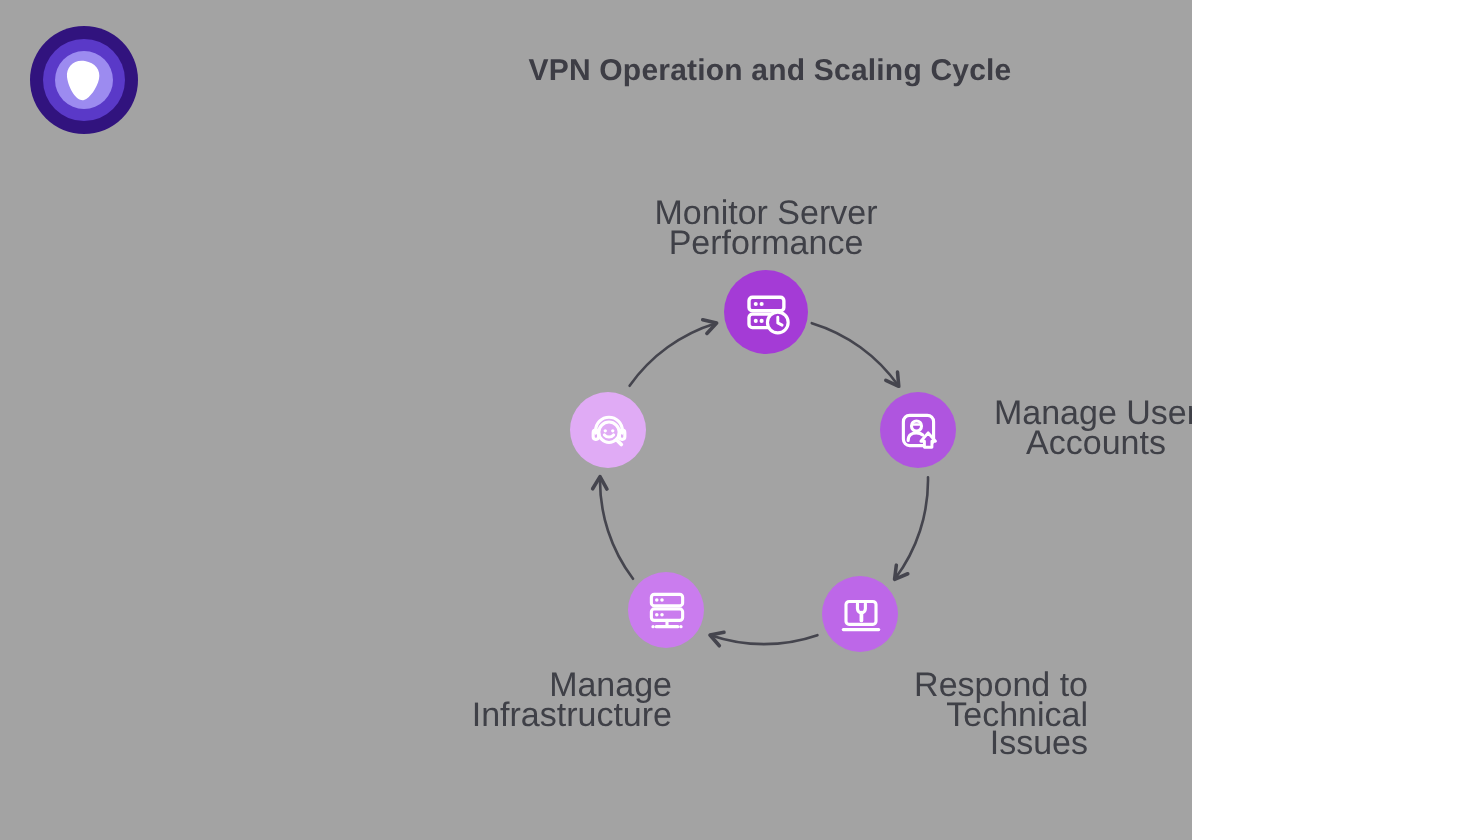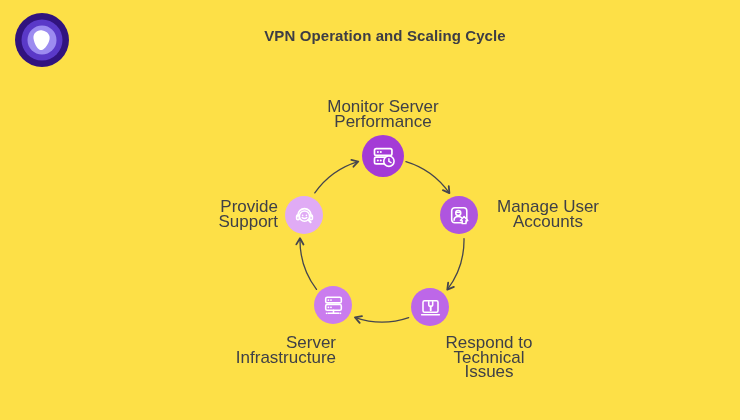--- a/index.html
+++ b/index.html
@@ -1,17 +1,17 @@
 <!DOCTYPE html>
 <html><head>
 <meta charset="utf-8">
 <style>
   html,body{margin:0;padding:0;background:#fff;}
   body{font-family:"Liberation Sans", sans-serif;}
-  .canvas{position:relative;width:740px;height:420px;background:#fde047;overflow:hidden;}
+  .canvas{position:relative;width:596px;height:420px;background:#a3a3a3;overflow:hidden;}
 
   .brand{position:absolute;left:14px;top:12px;width:56px;height:56px;}
 
   .title{
     position:absolute;left:15px;top:27px;width:740px;
     text-align:center;font-size:15px;font-weight:bold;color:#3d3d45;
     letter-spacing:.1px;
   }
 
   .arrows{position:absolute;left:0;top:0;width:740px;height:420px;}
@@ -23,21 +23,21 @@
   .node-respond{left:411px;top:288px;width:38px;height:38px;}
   .node-scale{left:314px;top:286px;width:38px;height:38px;}
   .node-provide{left:285px;top:196px;width:38px;height:38px;}
 
   .n-label{
     position:absolute;font-size:17px;line-height:14.5px;color:#3f4047;
     white-space:pre-line;
   }
   .lbl-monitor{left:303px;top:100px;width:160px;text-align:center;}
   .lbl-manage{left:493px;top:200px;width:110px;text-align:center;}
-  .lbl-respond{left:434px;top:336px;width:110px;text-align:center;}
+  .lbl-respond{left:434px;top:336px;width:110px;text-align:right;}
   .lbl-scale{left:196px;top:336px;width:140px;text-align:right;}
   .lbl-provide{left:138px;top:200px;width:140px;text-align:right;}
 </style>
 </head>
 <body>
 
 <div class="canvas">
 
   <div class="brand">
     <svg width="56" height="56" viewBox="0 0 56 56">
@@ -111,31 +111,29 @@
       <circle cx="7.1" cy="6.75" r="0.85" fill="#fff" stroke="none"></circle>
       <circle cx="9.6" cy="6.75" r="0.85" fill="#fff" stroke="none"></circle>
       <circle cx="7.1" cy="13.75" r="0.85" fill="#fff" stroke="none"></circle>
       <circle cx="9.6" cy="13.75" r="0.85" fill="#fff" stroke="none"></circle>
       <path d="M12 16.5 V19.2"></path>
       <path d="M6.8 19.5 H17.2"></path>
       <circle cx="5.3" cy="19.5" r="0.8" fill="#fff" stroke="none"></circle>
       <circle cx="18.7" cy="19.5" r="0.8" fill="#fff" stroke="none"></circle>
     </svg>
   </div>
-  <div class="n-label lbl-scale">Server
+  <div class="n-label lbl-scale">Manage
 Infrastructure</div>
 
   <div class="node node-provide" style="background: rgb(224, 171, 245);">
     <svg width="25" height="25" viewBox="0 0 24 24" fill="none" stroke="#fff" stroke-width="1.5" stroke-linecap="round" stroke-linejoin="round">
       <circle cx="12" cy="12.6" r="4.9"></circle>
       <path d="M5.6 13 V11.8 A6.4 6.4 0 0 1 18.4 11.8 V13"></path>
       <rect x="4.4" y="11.6" width="2.6" height="4.4" rx="1.2"></rect>
       <rect x="17" y="11.6" width="2.6" height="4.4" rx="1.2"></rect>
       <circle cx="10.2" cy="11.9" r="0.8" fill="#fff" stroke="none"></circle>
       <circle cx="13.8" cy="11.9" r="0.8" fill="#fff" stroke="none"></circle>
       <path d="M9.8 13.9 a3 3 0 0 0 4.4 0"></path>
       <path d="M15.6 16.2 L17.9 18.5" stroke-width="1.8"></path>
     </svg>
   </div>
-  <div class="n-label lbl-provide">Provide
-Support</div>
 
 </div>
 
 </body></html>

